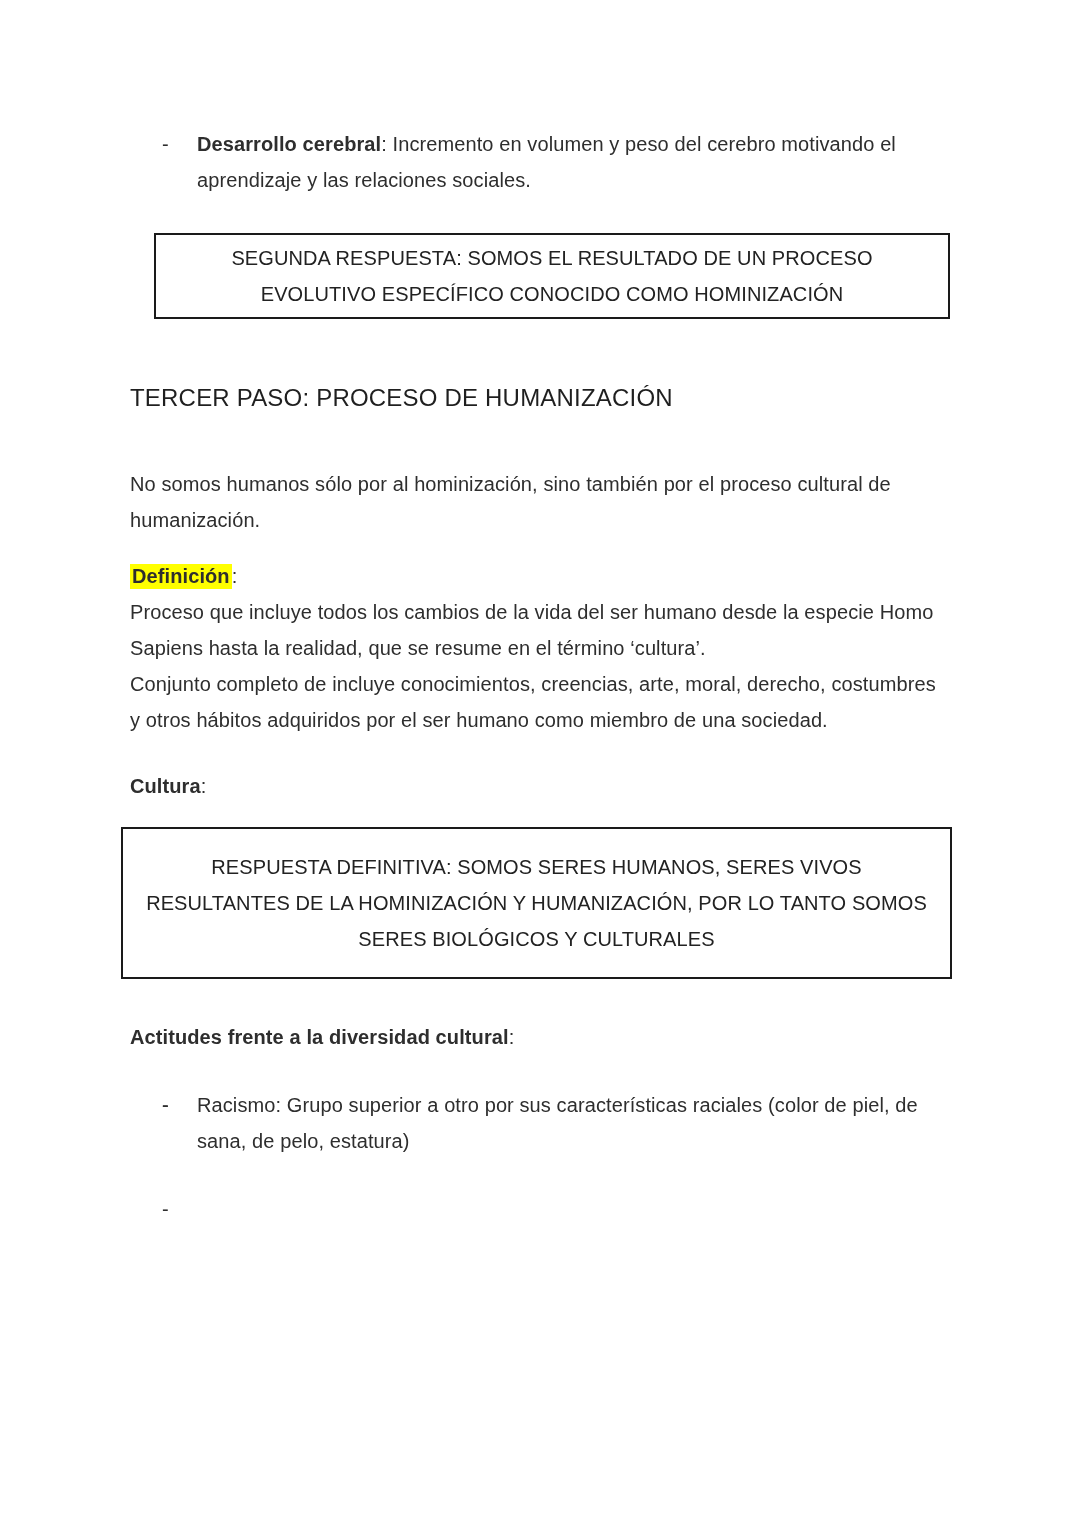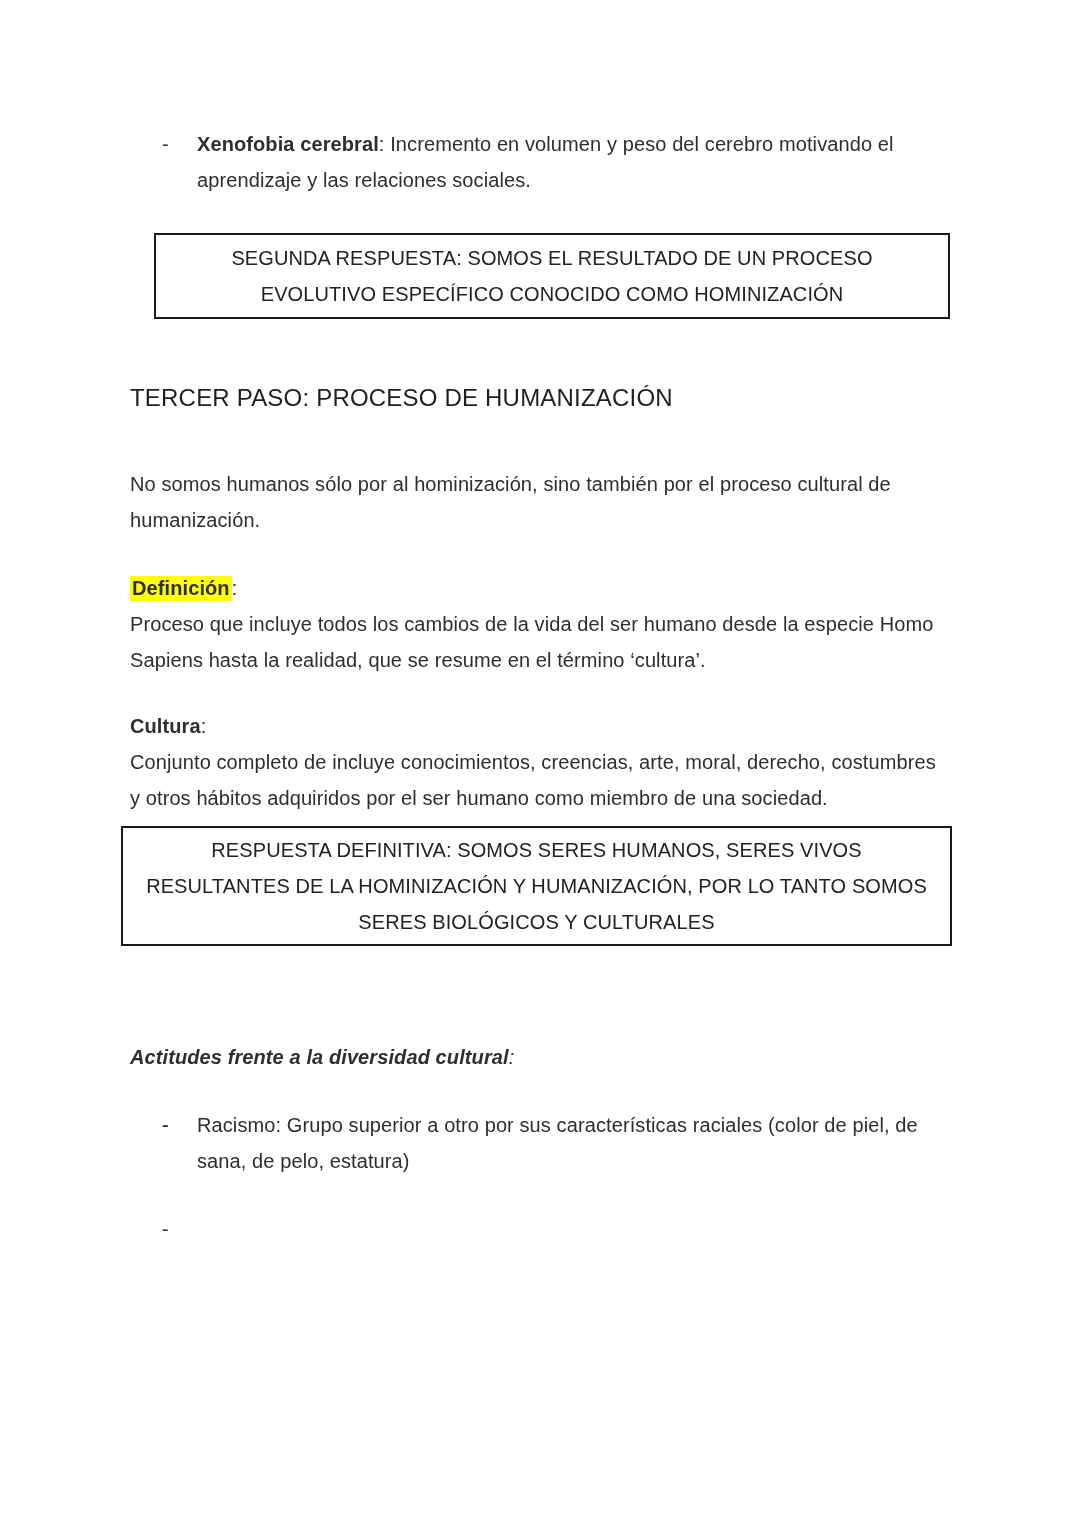--- a/index.html
+++ b/index.html
@@ -48,74 +48,74 @@
   .callout-box p{
     font-size:20px;
     line-height:36px;
     letter-spacing:0.1px;
   }
   .box-segunda{
     margin-top:35px;
     padding:5px 16px;
   }
   .box-definitiva{
-    margin-top:10px;
+    margin-top:23px;
     margin-left:-9px;
     margin-right:-2px;
-    padding:4px 16px;
+    padding:20px 16px;
   }
   
   h1.section-heading{
     margin-top:62px;
     font-size:24px;
     line-height:33px;
     font-weight:400;
     color:var(--heading);
     letter-spacing:0.2px;
   }
   .p-intro{margin-top:52px;}
   .term-line{font-weight:400;}
   .term-line strong, .term-line mark{font-weight:700;}
-  .term-def{margin-top:32px;}
+  .term-def{margin-top:20px;}
   .term-cultura{margin-top:30px;}
-  .term-actitudes{margin-top:93px;font-style:italic;}
+  .term-actitudes{margin-top:40px;}
   mark.hl{
     background:var(--highlight);
     color:inherit;
     padding:1px 2px 2px 2px;
   }
   .actitudes-list{margin-top:0;}
   .actitudes-list li{margin-bottom:32px;}
   .actitudes-list li:last-child{margin-bottom:0;}
 </style>
 </head>
 <body>
 
 <div class="page">
 
   <ul class="dash-list body-text">
     <li>
       <span class="dash">-</span>
-      <span><strong>Xenofobia cerebral</strong><span>: </span><span>Incremento en volumen y peso del cerebro motivando el aprendizaje y las relaciones sociales.</span></span>
+      <span><strong>Desarrollo cerebral</strong><span>: </span><span>Incremento en volumen y peso del cerebro motivando el aprendizaje y las relaciones sociales.</span></span>
     </li>
   </ul>
 
   <div class="callout-box box-segunda">
     <p>SEGUNDA RESPUESTA: SOMOS EL RESULTADO DE UN PROCESO EVOLUTIVO ESPECÍFICO CONOCIDO COMO HOMINIZACIÓN</p>
   </div>
 
   <h1 class="section-heading">TERCER PASO: PROCESO DE HUMANIZACIÓN</h1>
 
   <p class="body-text p-intro">No somos humanos sólo por al hominización, sino también por el proceso cultural de humanización.</p>
 
   <p class="body-text term-line term-def"><mark class="hl">Definición</mark><span>:</span></p>
   <p class="body-text">Proceso que incluye todos los cambios de la vida del ser humano desde la especie Homo Sapiens hasta la realidad, que se resume en el término ‘cultura’.</p>
 
+  <p class="body-text">Conjunto completo de incluye conocimientos, creencias, arte, moral, derecho, costumbres y otros hábitos adquiridos por el ser humano como miembro de una sociedad.</p>
   <p class="body-text term-line term-cultura"><strong>Cultura</strong><span>:</span></p>
-  <p class="body-text">Conjunto completo de incluye conocimientos, creencias, arte, moral, derecho, costumbres y otros hábitos adquiridos por el ser humano como miembro de una sociedad.</p>
 
   <div class="callout-box box-definitiva">
     <p>RESPUESTA DEFINITIVA: SOMOS SERES HUMANOS, SERES VIVOS RESULTANTES DE LA HOMINIZACIÓN Y HUMANIZACIÓN, POR LO TANTO SOMOS SERES BIOLÓGICOS Y CULTURALES</p>
   </div>
 
   <p class="body-text term-line term-actitudes"><strong>Actitudes frente a la diversidad cultural</strong><span>:</span></p>
 
   <ul class="dash-list body-text actitudes-list">
     <li>
       <span class="dash">-</span>

